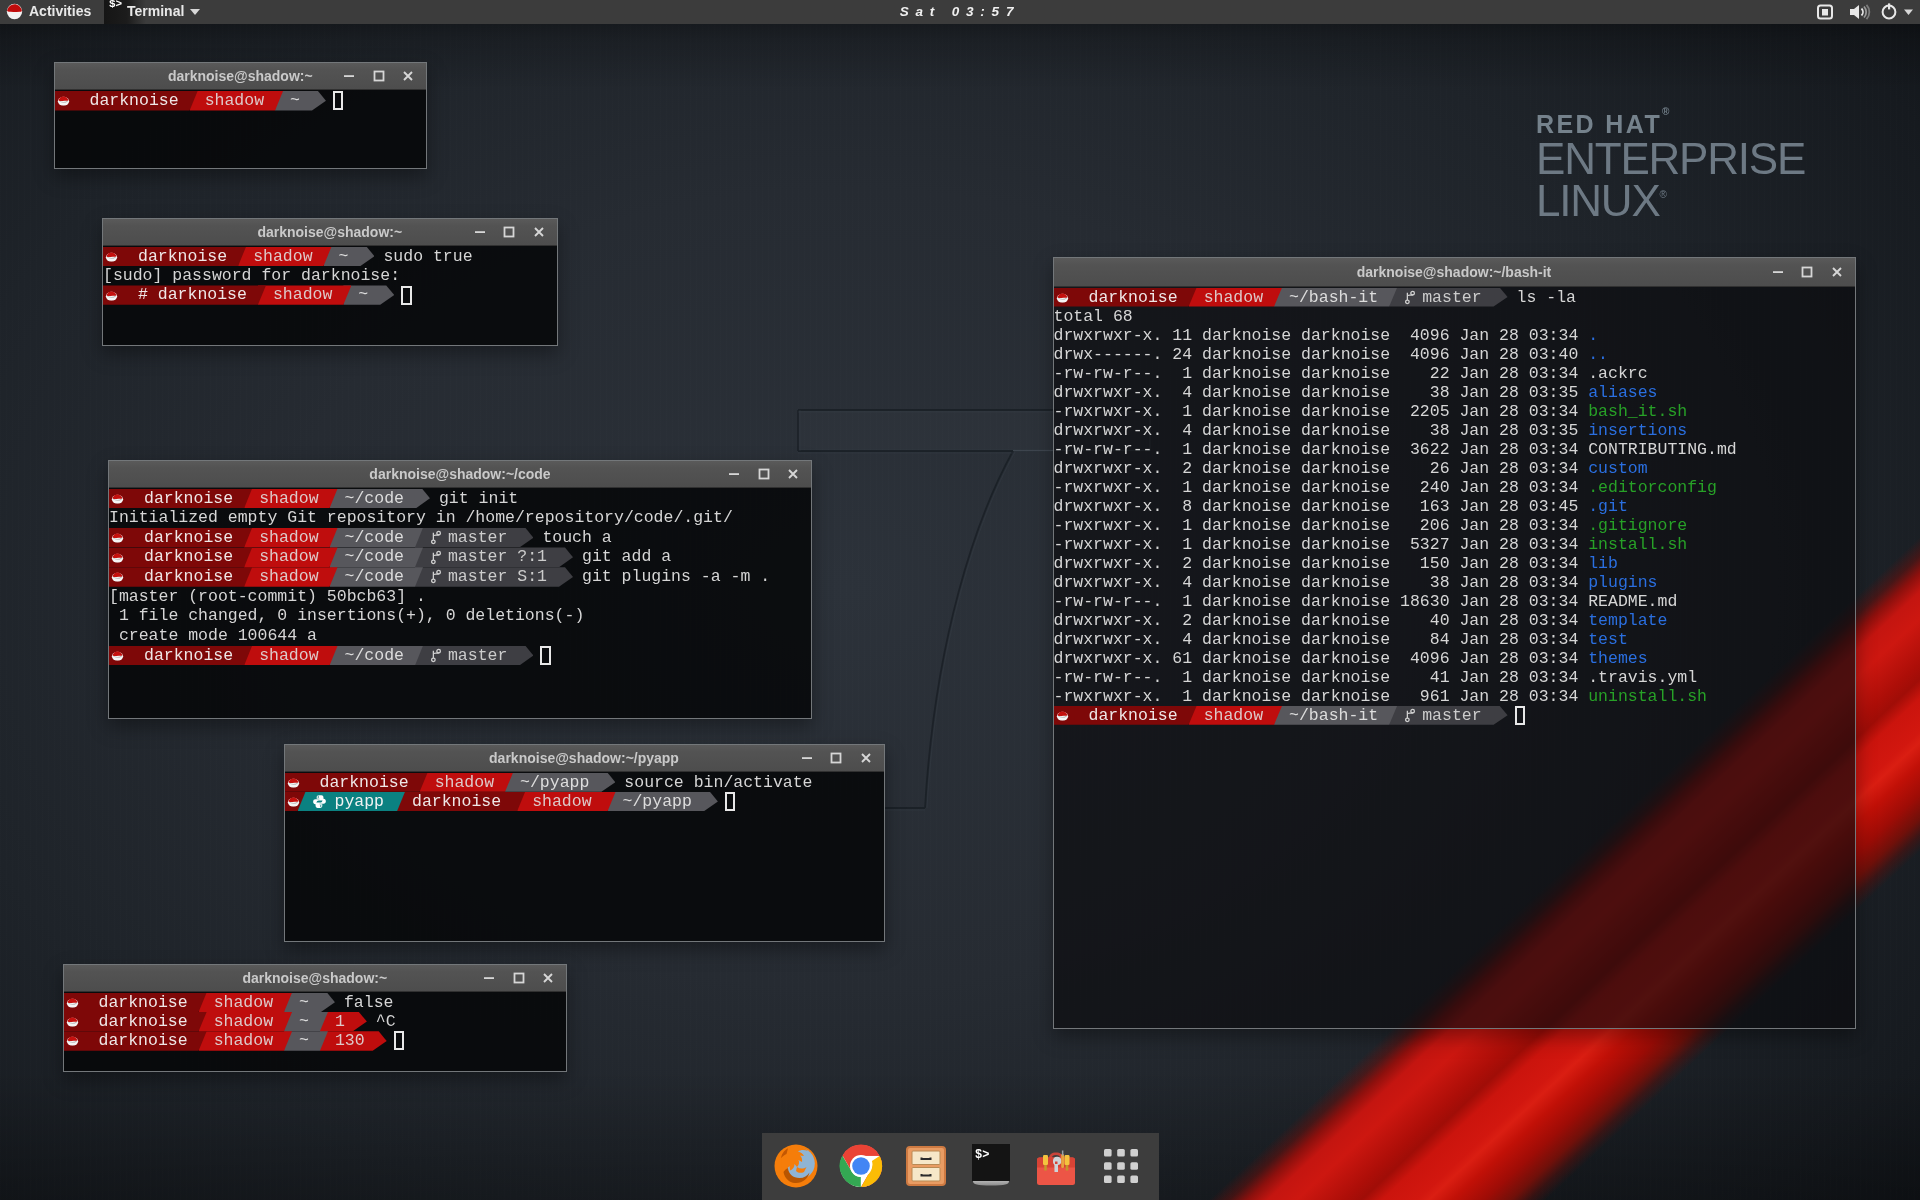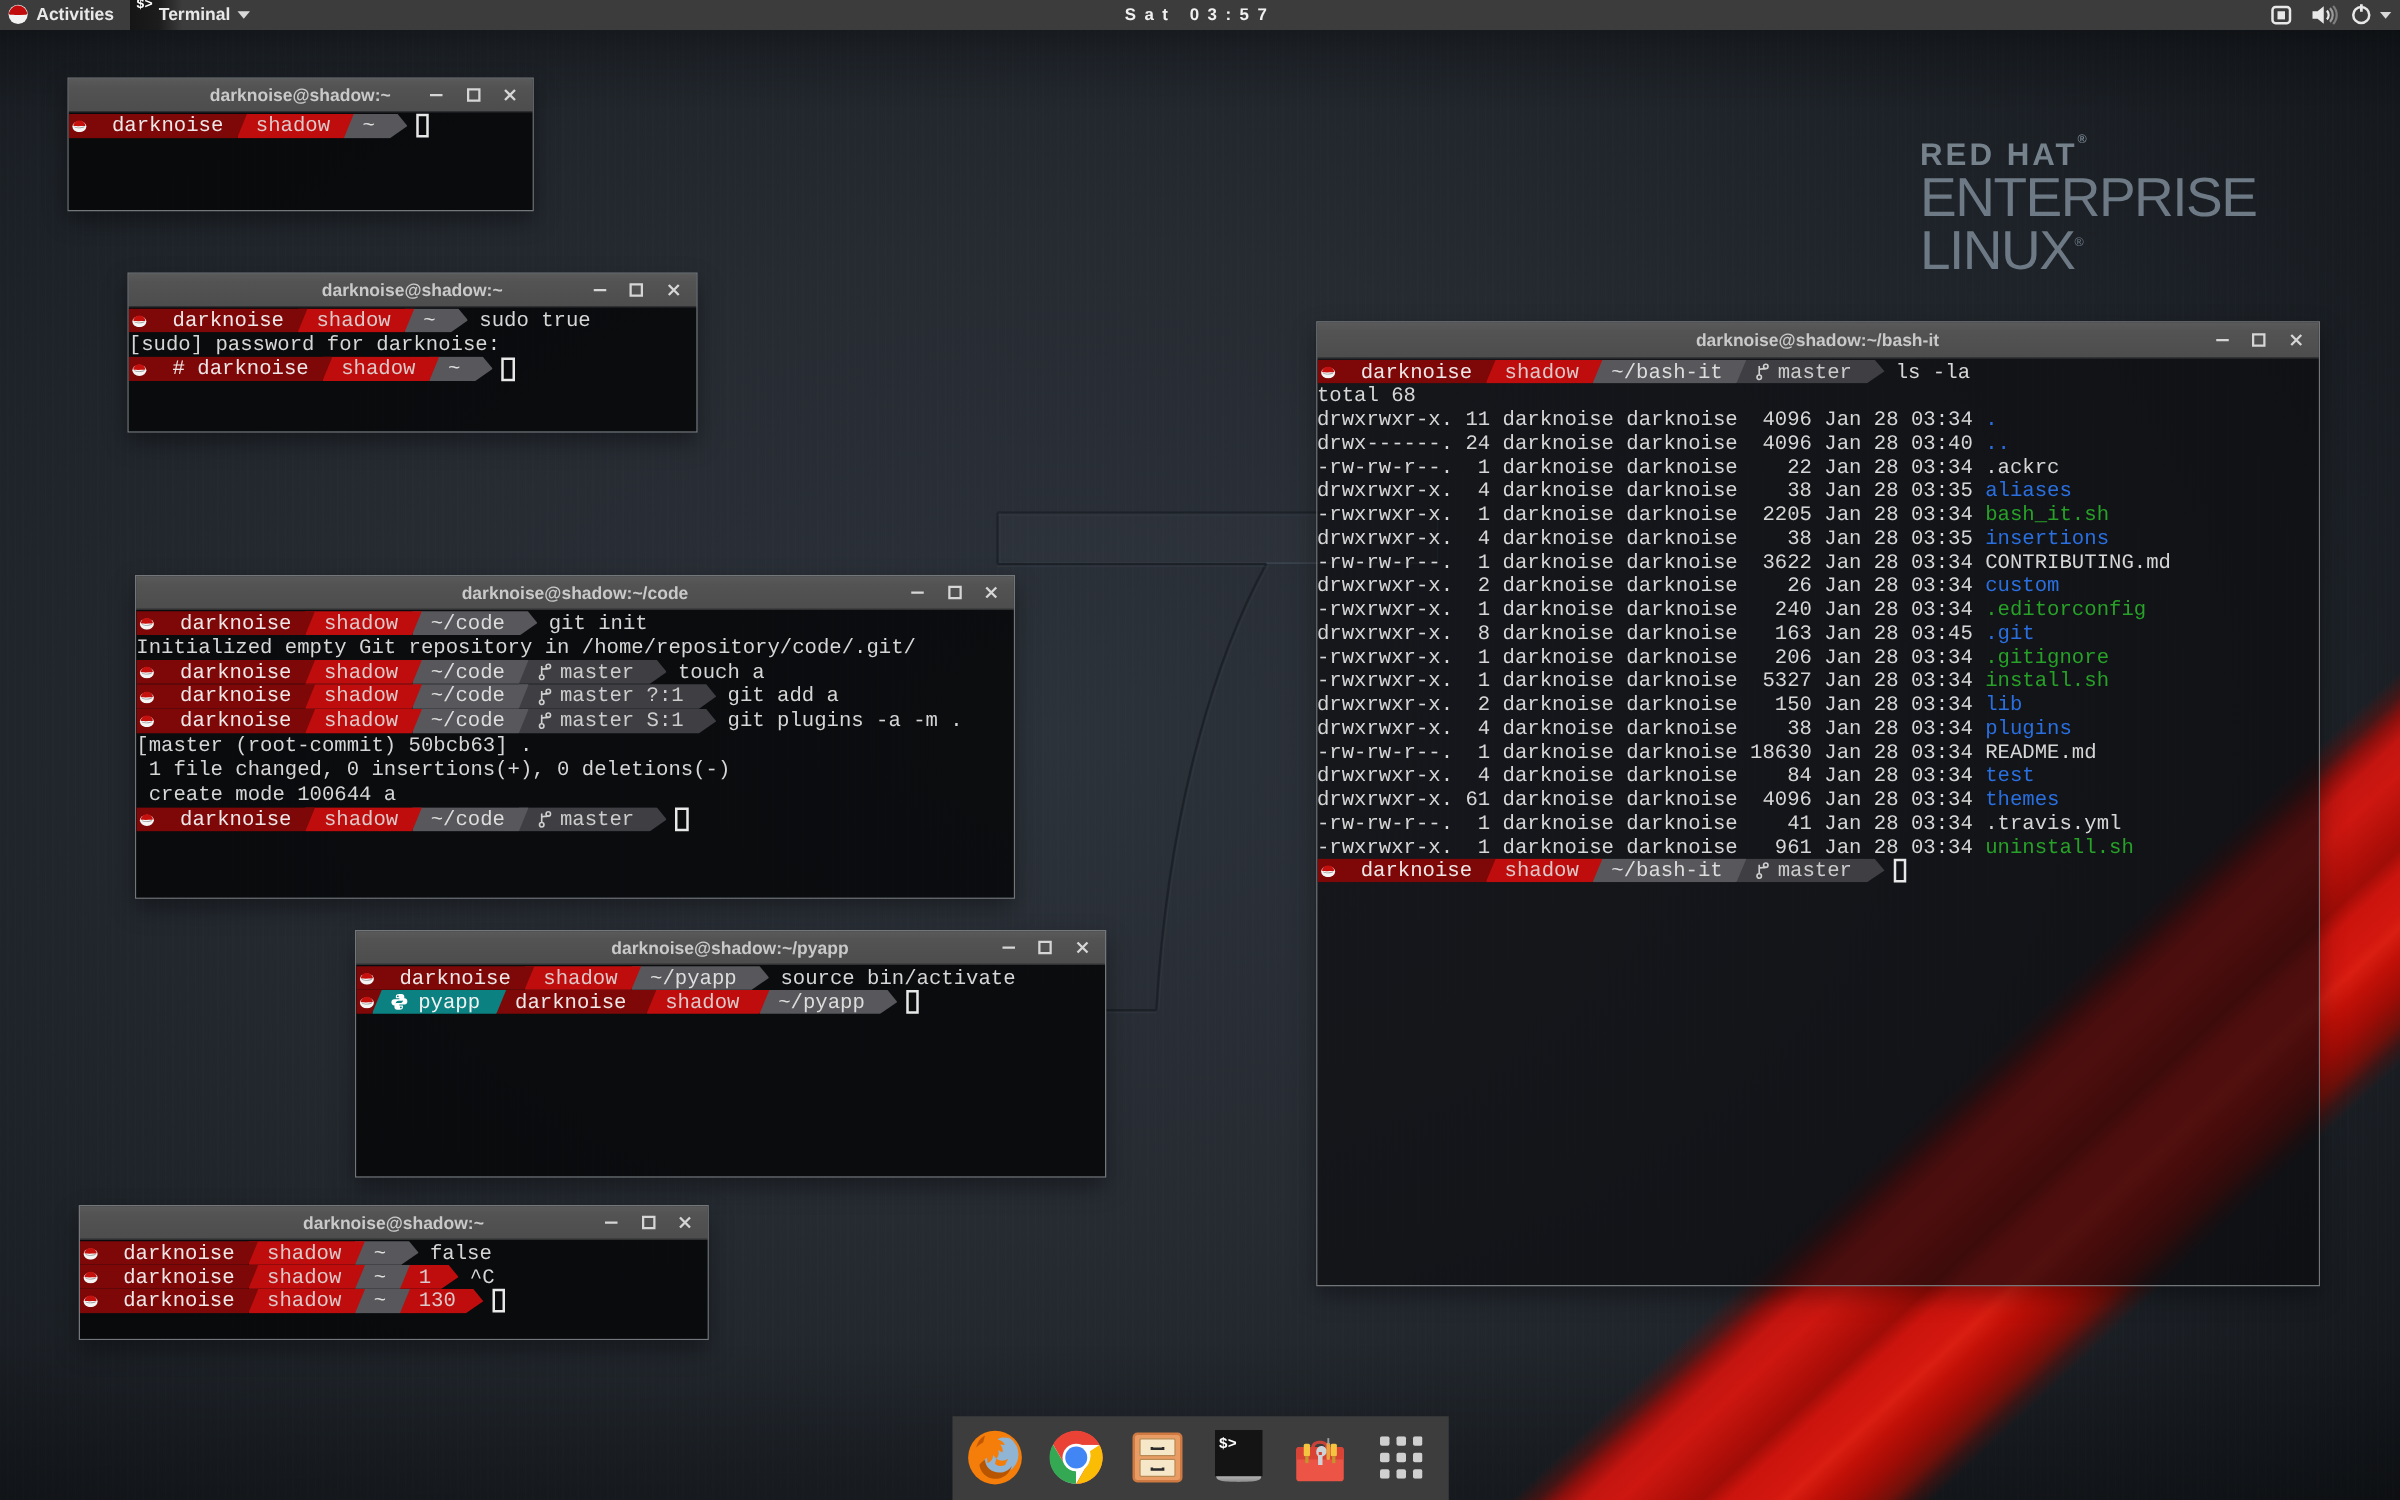--- a/index.html
+++ b/index.html
@@ -35,21 +35,21 @@
 #rhel sup{font-size:10px;vertical-align:18px;letter-spacing:0;}
 
 
 #topbar{position:absolute;left:0;top:0;width:1920px;height:24px;background:#3c3c3c;color:#e8e8e8;font-family:"Liberation Sans",sans-serif;font-size:14px;font-weight:bold;}
 #topbar .act{position:absolute;left:29px;top:3px;}
 #topbar .rhicon{position:absolute;left:6px;top:3px;}
 #topbar .appbox{position:absolute;left:104px;top:0;width:42px;height:24px;background:linear-gradient(90deg,#151515 0%,#1c1c1c 55%,#3c3c3c 100%);}
 #topbar .appbox .ps{position:absolute;left:5px;top:-2px;color:#fff;font-family:"Liberation Mono",monospace;font-size:11px;font-weight:bold;}
 #topbar .term{position:absolute;left:127px;top:3px;}
 #topbar .caret{position:absolute;left:190px;top:9px;width:0;height:0;border-left:5px solid transparent;border-right:5px solid transparent;border-top:6px solid #d8d8d8;}
-#topbar .clock{position:absolute;left:0;right:0;top:3.5px;text-align:center;letter-spacing:6.8px;font-size:13.5px;color:#f0f0f0;}
+#topbar .clock{position:absolute;left:0;right:0;top:3.5px;text-align:center;letter-spacing:6.8px;font-size:13.5px;color:#f0f0f0;font-style:italic;}
 #topbar .tricons{position:absolute;right:4px;top:0;height:24px;}
 
 
 .win{position:absolute;border:1px solid #73777a;box-shadow:0 8px 18px rgba(0,0,0,0.35);}
 .tb{position:relative;height:27px;background:linear-gradient(180deg,#5a5a5a 0%,#535353 25%,#4d4d4d 100%);border-bottom:1px solid #313131;
  color:#c9c9c9;font-family:"Liberation Sans",sans-serif;font-size:14px;font-weight:bold;text-align:center;line-height:26px;}
 .tb .btns{position:absolute;right:11px;top:0;height:100%;display:flex;align-items:center;gap:15.5px;}
 .tb .btns svg{display:block;}
 .ct{position:absolute;left:0;right:0;bottom:0;font-family:"Liberation Mono",monospace;font-size:16.5px;color:#d6d6d6;overflow:hidden;padding-top:1px;}
 .ct.opaq{background:rgba(5,6,7,0.84);}
@@ -281,20 +281,21 @@
         <div class="row" style="height:19.02px;line-height:19.02px"><span class="txt">drwxrwxr-x.  4 darknoise darknoise    38 Jan 28 03:35 <span class="blue">insertions</span></span></div>
         <div class="row" style="height:19.02px;line-height:19.02px"><span class="txt">-rw-rw-r--.  1 darknoise darknoise  3622 Jan 28 03:34 CONTRIBUTING.md</span></div>
         <div class="row" style="height:19.02px;line-height:19.02px"><span class="txt">drwxrwxr-x.  2 darknoise darknoise    26 Jan 28 03:34 <span class="blue">custom</span></span></div>
         <div class="row" style="height:19.02px;line-height:19.02px"><span class="txt">-rwxrwxr-x.  1 darknoise darknoise   240 Jan 28 03:34 <span class="green">.editorconfig</span></span></div>
         <div class="row" style="height:19.02px;line-height:19.02px"><span class="txt">drwxrwxr-x.  8 darknoise darknoise   163 Jan 28 03:45 <span class="blue">.git</span></span></div>
         <div class="row" style="height:19.02px;line-height:19.02px"><span class="txt">-rwxrwxr-x.  1 darknoise darknoise   206 Jan 28 03:34 <span class="green">.gitignore</span></span></div>
         <div class="row" style="height:19.02px;line-height:19.02px"><span class="txt">-rwxrwxr-x.  1 darknoise darknoise  5327 Jan 28 03:34 <span class="green">install.sh</span></span></div>
         <div class="row" style="height:19.02px;line-height:19.02px"><span class="txt">drwxrwxr-x.  2 darknoise darknoise   150 Jan 28 03:34 <span class="blue">lib</span></span></div>
         <div class="row" style="height:19.02px;line-height:19.02px"><span class="txt">drwxrwxr-x.  4 darknoise darknoise    38 Jan 28 03:34 <span class="blue">plugins</span></span></div>
         <div class="row" style="height:19.02px;line-height:19.02px"><span class="txt">-rw-rw-r--.  1 darknoise darknoise 18630 Jan 28 03:34 README.md</span></div>
+        <div class="row" style="height:19.02px;line-height:19.02px"><span class="txt">drwxrwxr-x.  2 darknoise darknoise    40 Jan 28 03:34 <span class="blue">template</span></span></div>
         <div class="row" style="height:19.02px;line-height:19.02px"><span class="txt">drwxrwxr-x.  4 darknoise darknoise    84 Jan 28 03:34 <span class="blue">test</span></span></div>
         <div class="row" style="height:19.02px;line-height:19.02px"><span class="txt">drwxrwxr-x. 61 darknoise darknoise  4096 Jan 28 03:34 <span class="blue">themes</span></span></div>
         <div class="row" style="height:19.02px;line-height:19.02px"><span class="txt">-rw-rw-r--.  1 darknoise darknoise    41 Jan 28 03:34 .travis.yml</span></div>
         <div class="row" style="height:19.02px;line-height:19.02px"><span class="txt">-rwxrwxr-x.  1 darknoise darknoise   961 Jan 28 03:34 <span class="green">uninstall.sh</span></span></div>
         <div class="row" style="height:19.02px;line-height:19.02px"><span class="seg dr sl z6"><svg width="13" height="11" viewBox="0 0 20 16" style="margin-left:2px">
               <use href="#rhat"></use>
             </svg><span style="margin-left:20px">darknoise</span><span style="width:19px"></span></span><span class="seg br sl z5"><span style="width:15px"></span>shadow<span style="width:19px"></span></span><span class="seg gy sl z4"><span style="width:15px"></span>~/bash-it<span style="width:19px"></span></span><span class="seg g2 cap z3"><span style="width:15px"></span><svg width="12" height="15" viewBox="0 0 12 16" style="margin-right:6px">
               <use href="#gitb"></use>
             </svg>master<span style="width:26px"></span></span><span class="cur"></span></div>
       </div>

